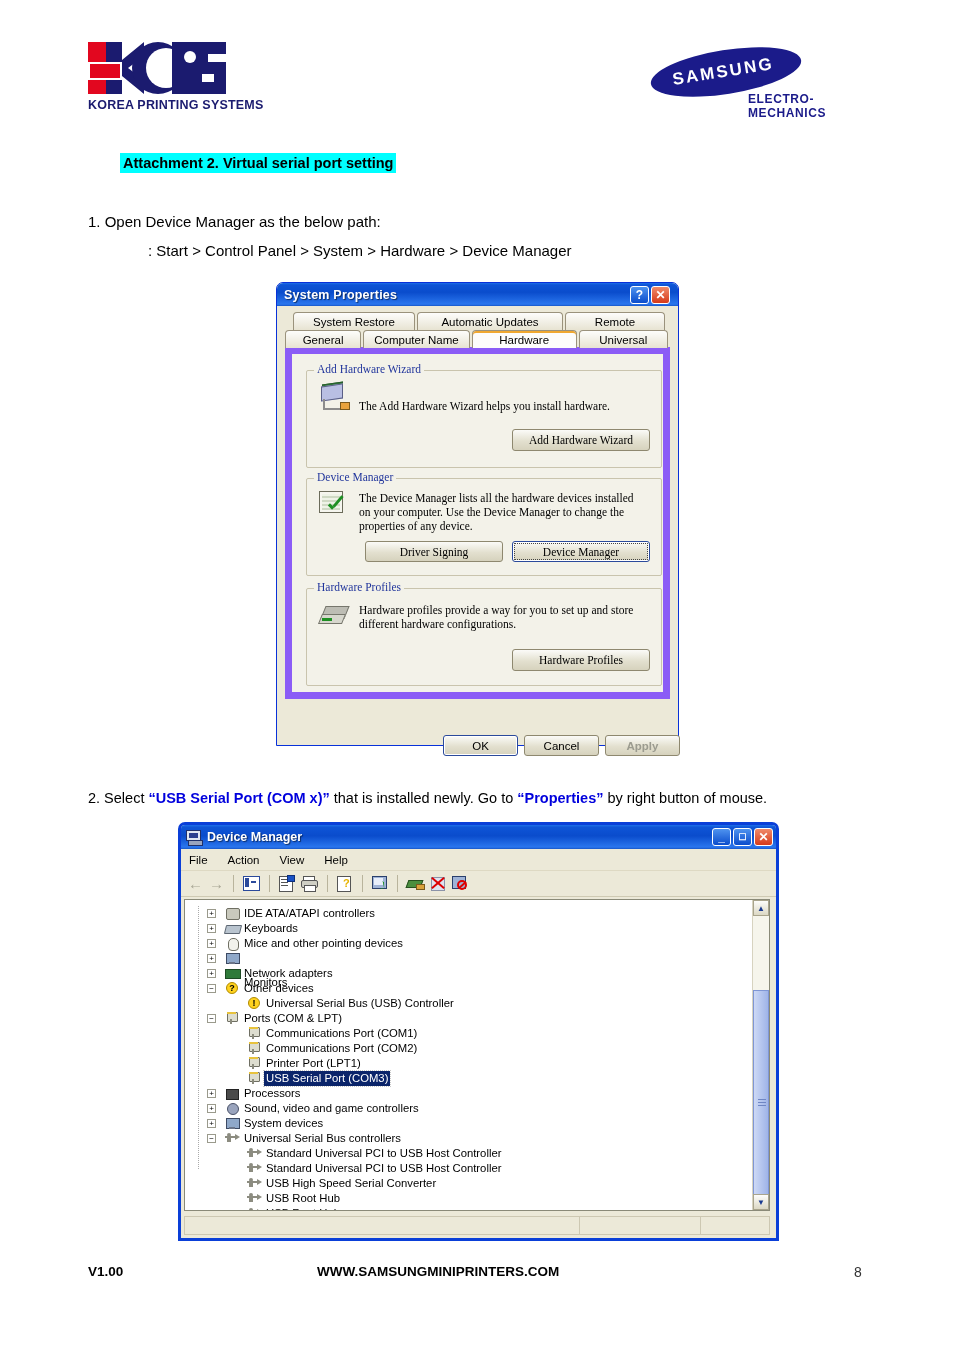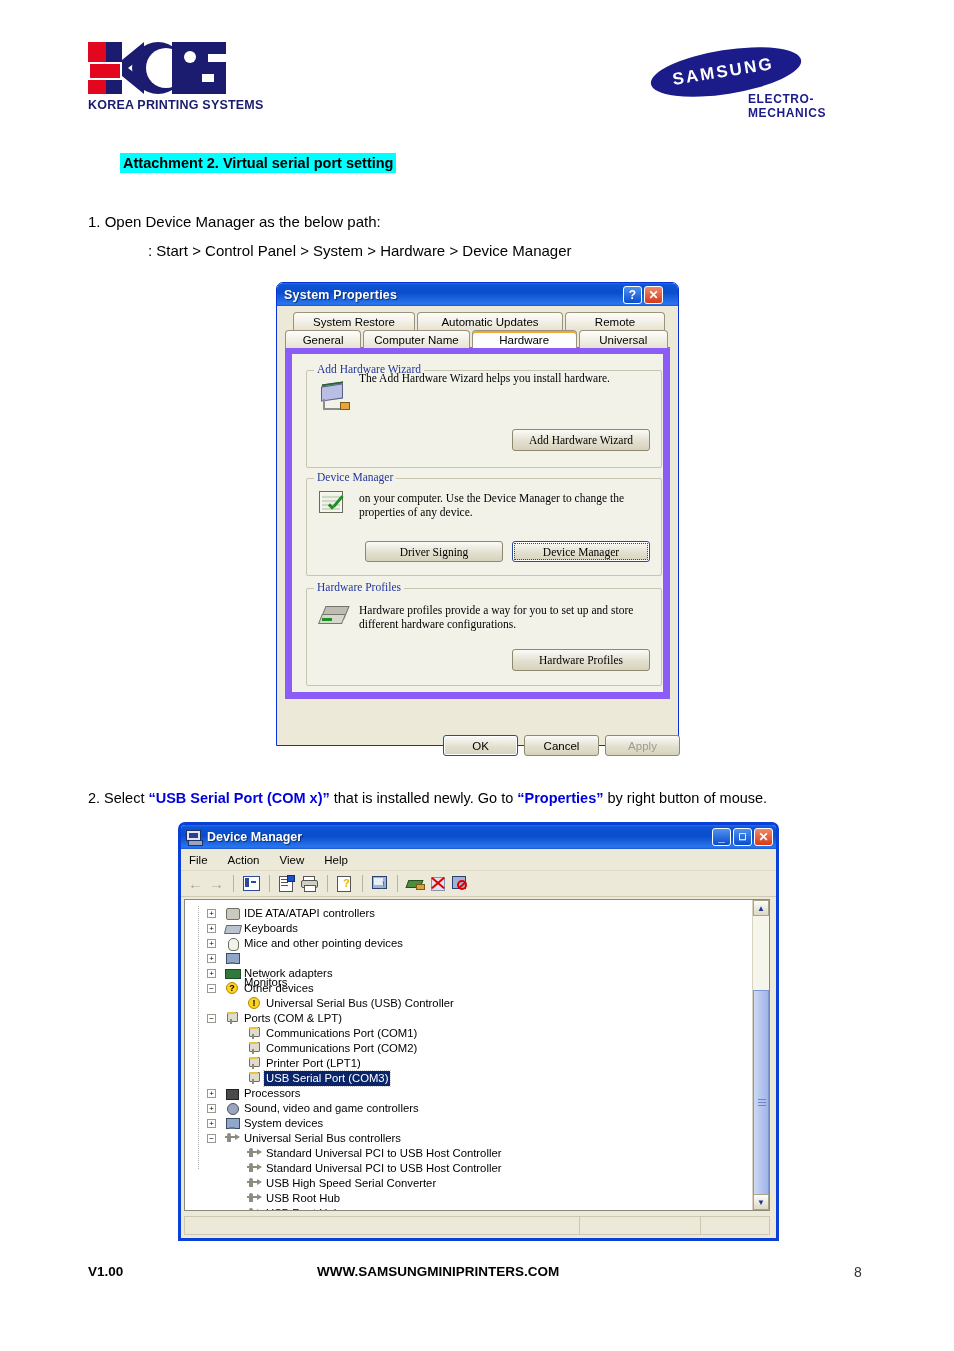--- a/index.html
+++ b/index.html
@@ -47,21 +47,21 @@
 
   
   .xp-dialog{
     position:absolute;left:276px;top:282px;width:403px;height:464px;
     background:#ece9d8;border:1px solid #0831d9;border-radius:7px 7px 0 0;
     box-sizing:border-box;
   }
   .xp-title{
     height:23px;border-radius:6px 6px 0 0;
     background:linear-gradient(180deg,#1d6fe8 0%,#0e54d6 8%,#0a4ccc 40%,#2a76ee 92%,#1756c8 100%);
-    display:flex;align-items:center;padding:0 15px 0 7px;
+    display:flex;align-items:center;padding:0 8px 0 7px;
   }
   .xp-title .t{color:#fff;font-size:12.5px;font-weight:bold;
     text-shadow:1px 1px 1px rgba(0,0,0,.55);flex:1;letter-spacing:.2px;}
   .tb-btn{width:19px;height:18px;border-radius:3px;margin-left:2px;
     display:flex;align-items:center;justify-content:center;font-size:12px;
     font-weight:bold;color:#fff;border:1px solid #ffffff;box-sizing:border-box;}
   .tb-help{background:linear-gradient(180deg,#4f93ef,#0a4ccc);}
   .tb-close{background:linear-gradient(180deg,#f08a6a,#d63a19);}
 
   .xp-body{padding:6px 8px 8px 8px;position:relative;height:calc(100% - 23px);box-sizing:border-box;}
@@ -92,21 +92,21 @@
     font-size:11.5px;color:#22369c;
   }
   .gtext{position:absolute;font-size:11.5px;color:#000;line-height:14px;}
   .xbtn{
     position:absolute;background:linear-gradient(180deg,#fbfbf8,#e3e0cf 55%,#d6d2bd);
     border:1px solid #8e886f;border-radius:3px;font-size:11.5px;color:#000;
     display:flex;align-items:center;justify-content:center;box-sizing:border-box;
   }
   .xbtn.default{border:1px solid #2b4a9b;box-shadow:inset 0 0 0 1px #ffffff;}
   .xbtn.focusdot{outline:1px dotted #444;outline-offset:-3px;}
-  .xbtn.disabled{color:#9b9b8f;}
+  .xbtn.disabled{color:#9b9b8f;font-weight:bold;}
 
   
   .ico-hw{position:absolute;width:30px;height:28px;}
   .ico-hw .box{position:absolute;left:2px;top:2px;width:20px;height:13px;background:#b9bfe3;border:1px solid #5a5f86;transform:skewY(-8deg);}
   .ico-hw .top{position:absolute;left:3px;top:0px;width:19px;height:5px;background:#2f7a3a;border:1px solid #2a5c2f;transform:skewY(-8deg);}
   .ico-hw .wire{position:absolute;left:4px;top:16px;width:22px;height:9px;border-bottom:2px solid #8d8d8d;border-left:2px solid #8d8d8d;}
   .ico-hw .plug{position:absolute;left:21px;top:19px;width:8px;height:6px;background:#e8a33d;border:1px solid #7a5a1d;}
 
   .ico-dm{position:absolute;width:28px;height:26px;}
   .ico-dm .sheet{position:absolute;left:0;top:0;width:22px;height:20px;background:#f6f6ef;border:1px solid #6b6b5a;}
@@ -240,35 +240,36 @@
       <div class="tabpane">
 
         <div class="group" style="left:14px;top:16px;width:354px;height:96px;">
           <div class="glabel">Add Hardware Wizard</div>
           <div class="ico-hw" style="left:12px;top:12px;">
             <div class="top"></div>
               <div class="box"></div>
               <div class="wire"></div>
               <div class="plug"></div>
           </div>
-          <div class="gtext" style="left:52px;top:0;width:290px;">The Add Hardware Wizard helps you install hardware.</div>
+          <div class="gtext" style="left:52px;top:28px;width:290px;">The Add Hardware Wizard helps you install hardware.</div>
           <div class="xbtn" style="left:205px;top:58px;width:138px;height:22px;">
               <span>Add Hardware Wizard</span>
             </div>
         </div>
 
         <div class="group" style="left:14px;top:124px;width:354px;height:96px;">
           <div class="glabel">Device Manager</div>
           <div class="ico-dm" style="left:12px;top:12px;">
             <div class="sheet">
                 <div class="hatch"></div>
               </div>
               <div class="chk"></div>
           </div>
           <div class="gtext" style="left:52px;top:12px;width:295px;">
+            <div>The Device Manager lists all the hardware devices installed</div>
             <div>on your computer. Use the Device Manager to change the</div>
             <div>properties of any device.</div>
           </div>
           <div class="xbtn" style="left:58px;top:62px;width:138px;height:21px;">
               <span>Driver Signing</span>
             </div>
           <div class="xbtn default focusdot" style="left:205px;top:62px;width:138px;height:21px;">
               <span>Device Manager</span>
             </div>
         </div>

